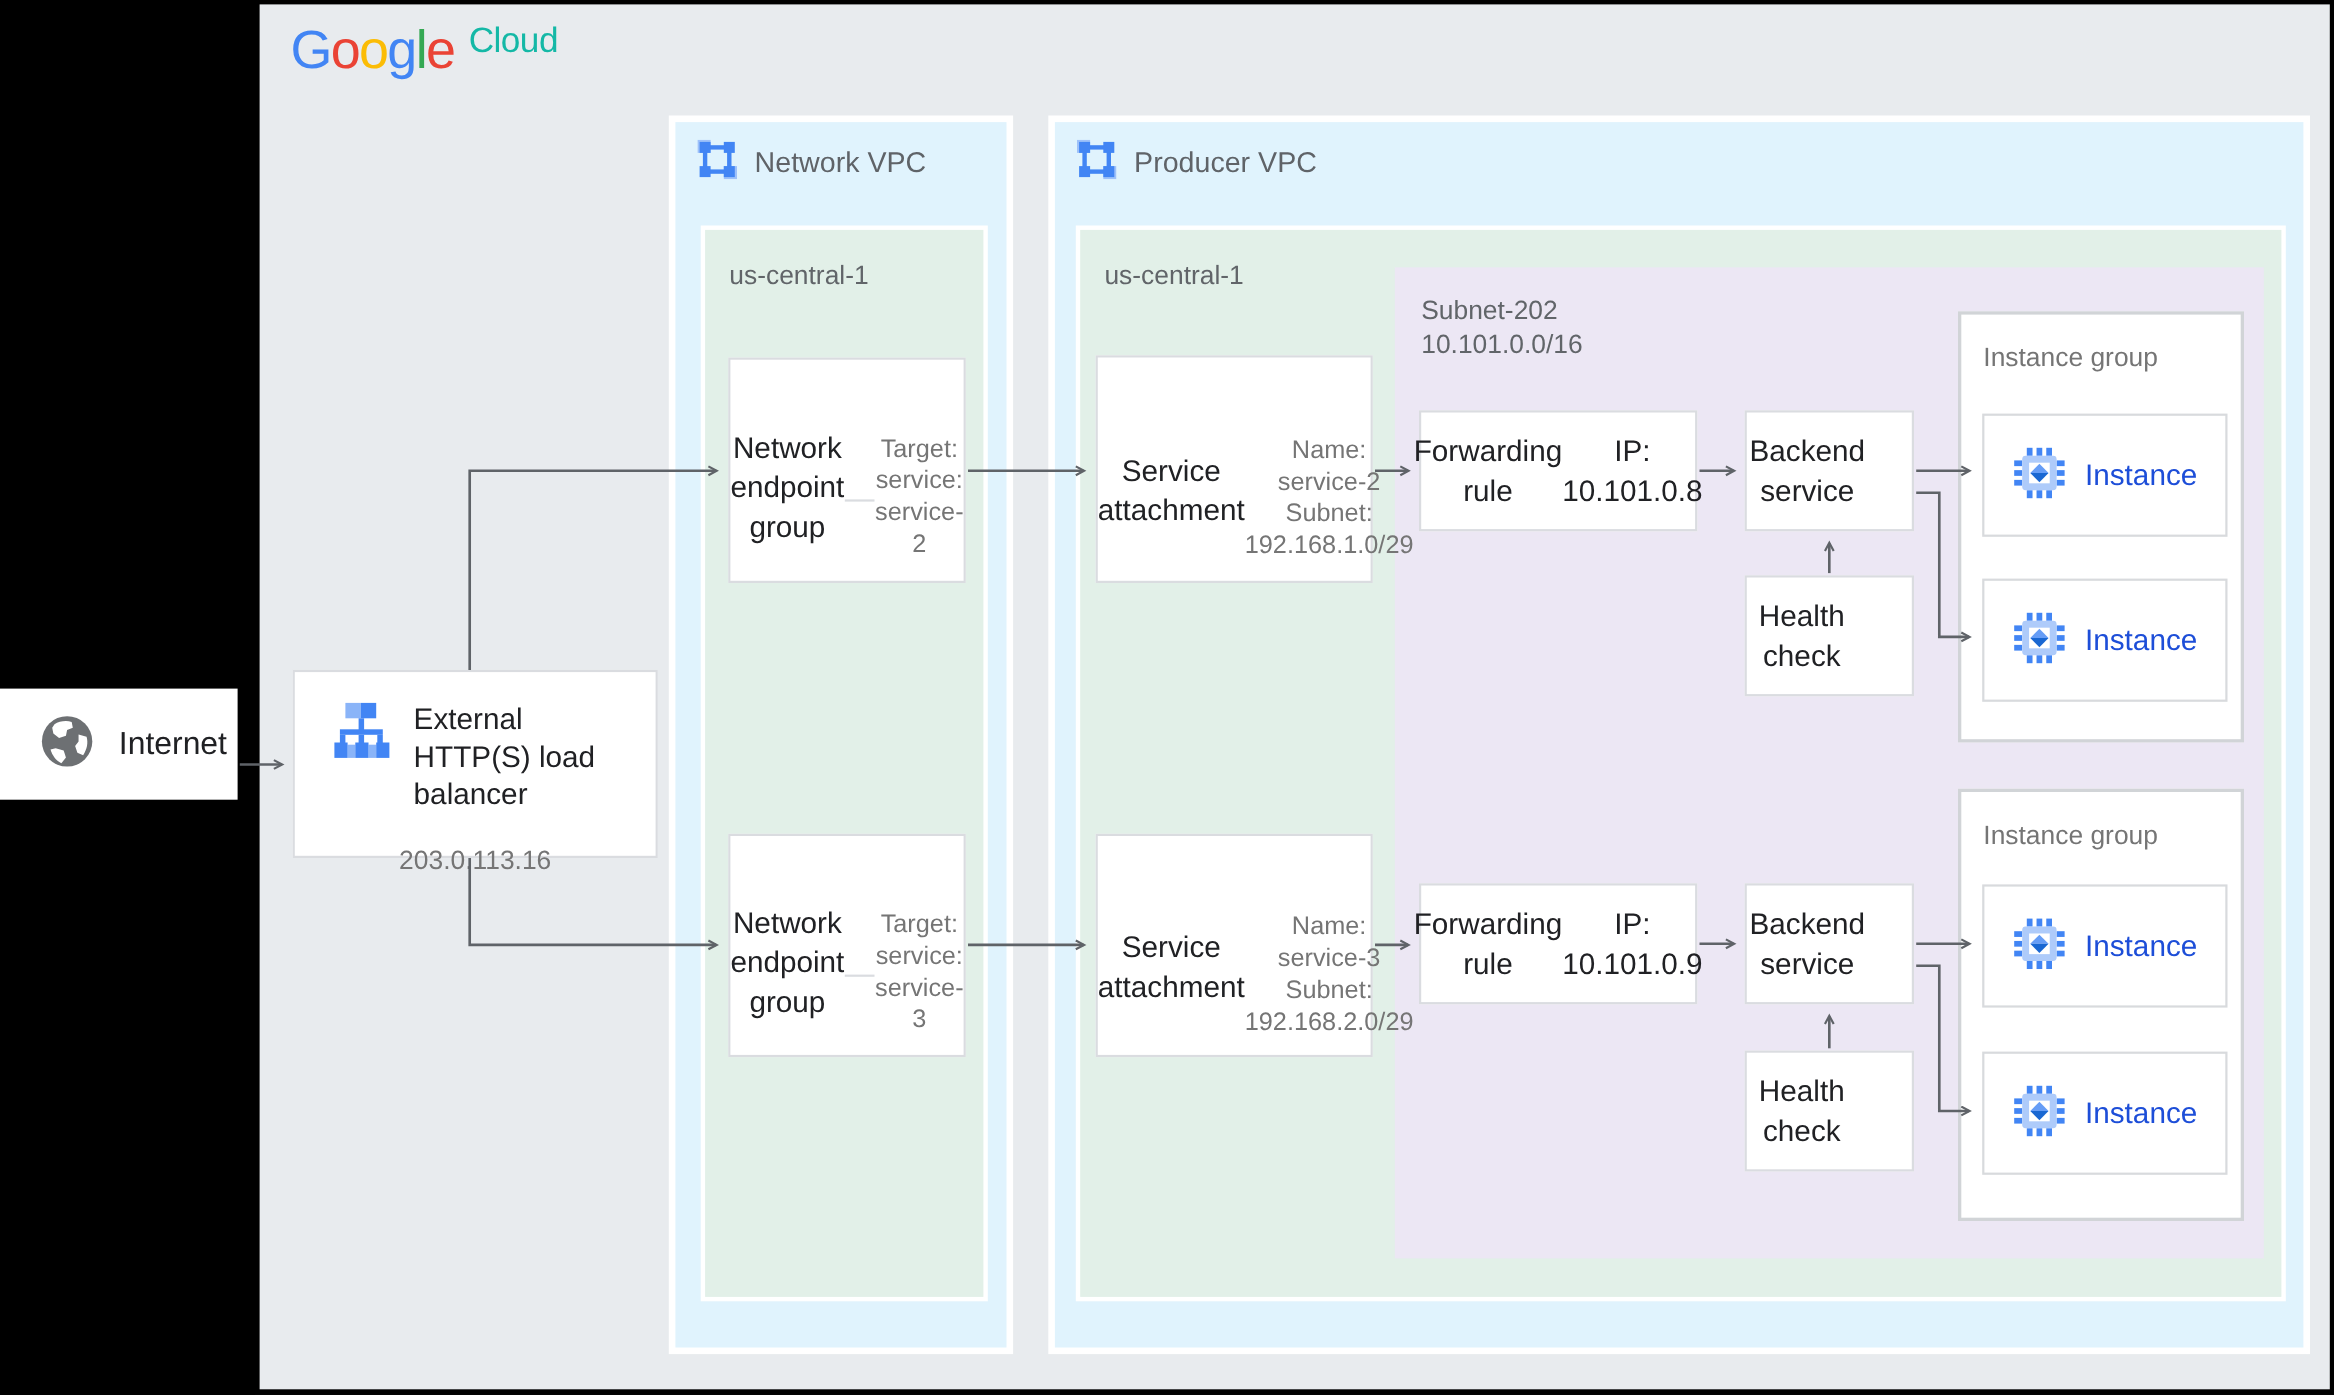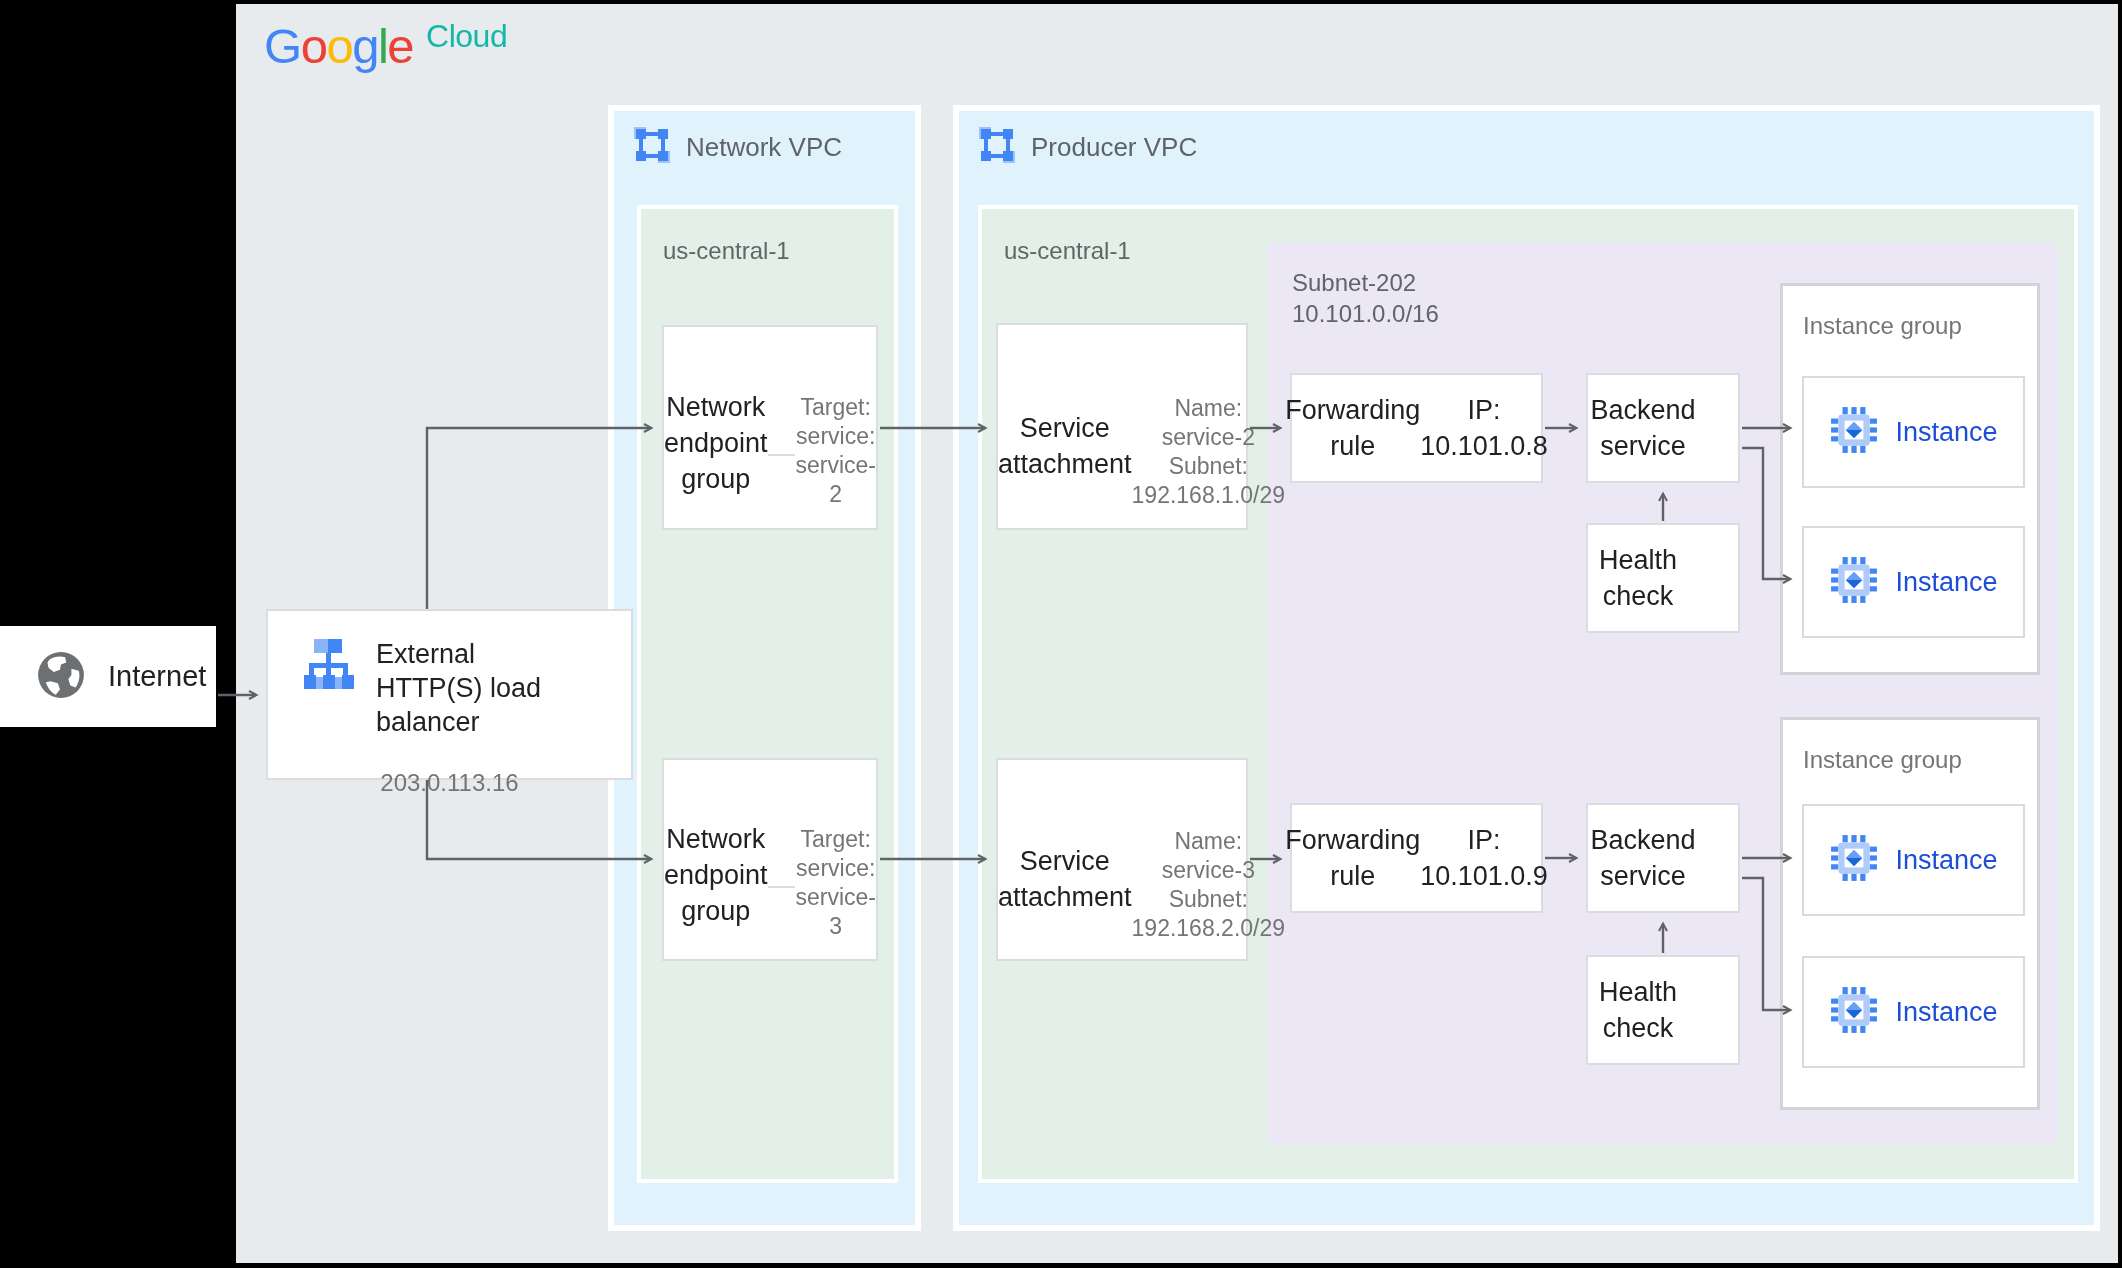--- a/index.html
+++ b/index.html
@@ -124,21 +124,21 @@
       <svg width="50" height="50" viewBox="0 0 48 48">
         <circle cx="24" cy="24" r="22" fill="#6d7073"></circle>
         <path fill="#ffffff" d="M13 9 C17 6.5 23 5.5 28 7 L29 12 L24 14 L23 19 L17 21 L12 17 L11 12 Z"></path>
         <path fill="#ffffff" d="M34 18 L41 20 C42.5 25 41.5 31 38 36 L33 34 L31 28 L34 24 Z"></path>
         <path fill="#ffffff" d="M14 30 L21 32 L23 38 L19 43 C14 40.5 11 36 9.5 31 Z"></path>
       </svg>
     </span>
     <span class="internet-label">Internet</span>
   </div>
 
-  <div class="abs node lb" style="left:266px;top:609px;width:367px;height:171px;">
+  <div class="abs node lb" style="left:266px;top:609px;width:332px;height:171px;">
     <div class="lb-head">
       <span>
         <svg width="54" height="54" viewBox="0 0 54 54">
           <rect x="12" y="2" width="14" height="14" fill="#8ab4f8"></rect>
           <rect x="26" y="2" width="14" height="14" fill="#4285f4"></rect>
           <rect x="24" y="16" width="5" height="12" fill="#4285f4"></rect>
           <rect x="7" y="26" width="39" height="5" fill="#4285f4"></rect>
           <rect x="7" y="31" width="5" height="8" fill="#4285f4"></rect>
           <rect x="24" y="31" width="5" height="8" fill="#4285f4"></rect>
           <rect x="41" y="31" width="5" height="8" fill="#4285f4"></rect>

